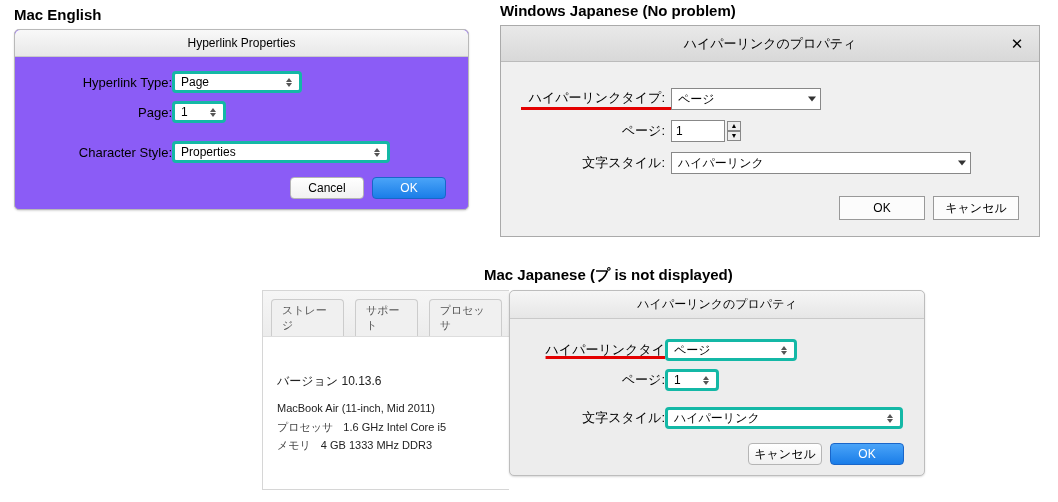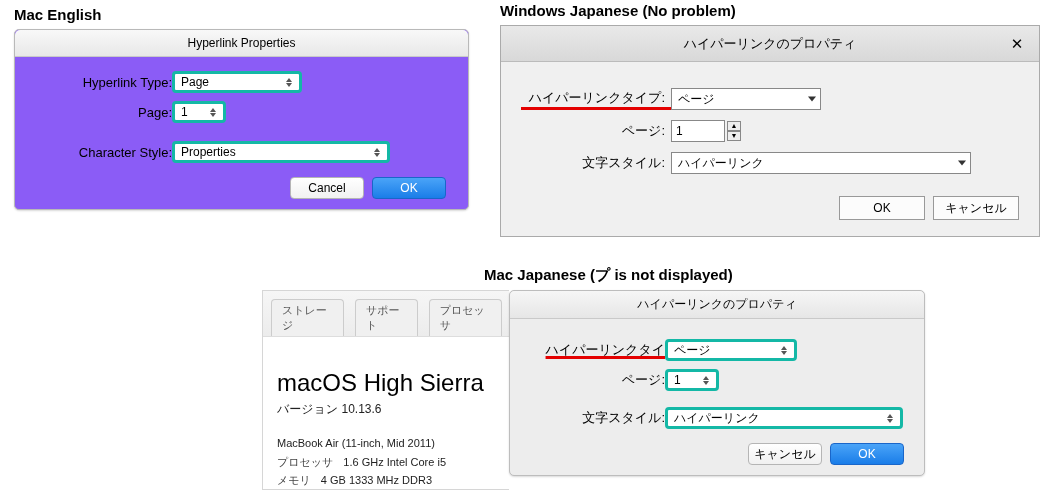--- a/index.html
+++ b/index.html
@@ -131,21 +131,21 @@
     border-bottom:1px solid #ddd;
   }
   .about-tab {
     font-size:11px; color:#555; padding:3px 10px; border:1px solid #ccc; border-bottom:none;
     background:#f0f0f0; border-radius:4px 4px 0 0; margin-right:-1px;
   }
   .about-content { padding: 32px 10px 0 14px; }
   .about-title { font-size:24px; font-weight:300; }
   .about-title strong { font-weight:500; }
   .about-ver { font-size:12px; color:#222; margin-top:4px; }
-  .about-spec { font-size:11px; color:#222; margin-top:16px; line-height:1.7; }
+  .about-spec { font-size:11px; color:#222; margin-top:9px; line-height:1.7; }
   .about-spec .k { color:#444; margin-right:10px; }
   .macjp-panel-wrap { position:absolute; left:509px; top:290px; }
   .macjp-panel {
     width: 416px;
     background:#ededed;
     border:1px solid #bdbdbd;
     border-radius:5px;
     box-shadow: 0 1px 2px rgba(0,0,0,0.15);
   }
   .macjp-titlebar {
@@ -239,23 +239,20 @@
 
 <div class="h2-macjp">Mac Japanese (プ is not displayed)</div>
 
 <div class="about-box">
   <div class="about-tabs">
     <div class="about-tab">ストレージ</div>
     <div class="about-tab">サポート</div>
     <div class="about-tab">プロセッサ</div>
   </div>
   <div class="about-content">
-    <div class="about-title">
-      <strong>macOS</strong><span> High Sierra</span>
-    </div>
     <div class="about-ver">バージョン 10.13.6</div>
     <div class="about-spec">
       <div>MacBook Air (11-inch, Mid 2011)</div>
       <div><span class="k">プロセッサ</span><span>1.6 GHz Intel Core i5</span></div>
       <div><span class="k">メモリ</span><span>4 GB 1333 MHz DDR3</span></div>
     </div>
   </div>
 </div>
 
 <div class="macjp-panel-wrap">

